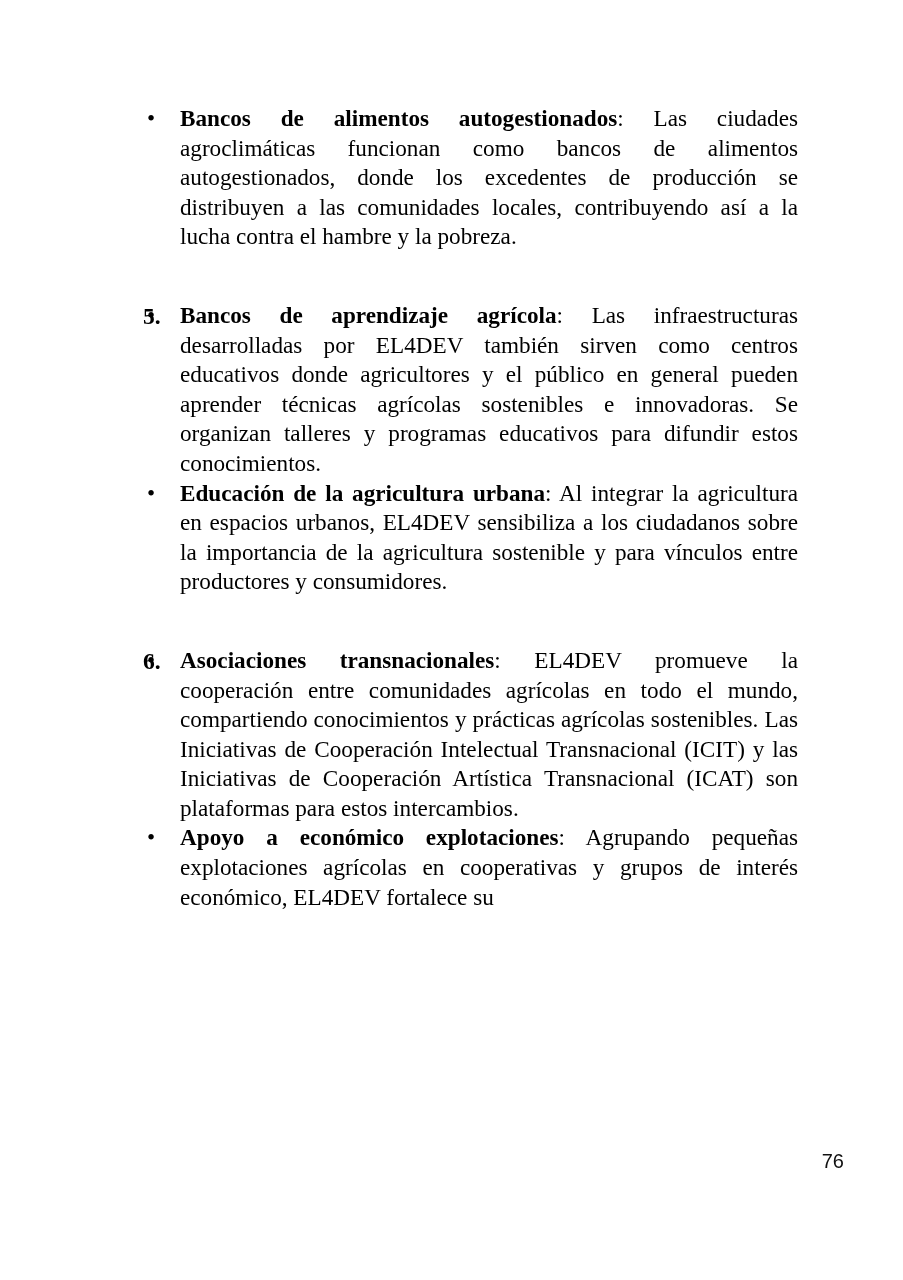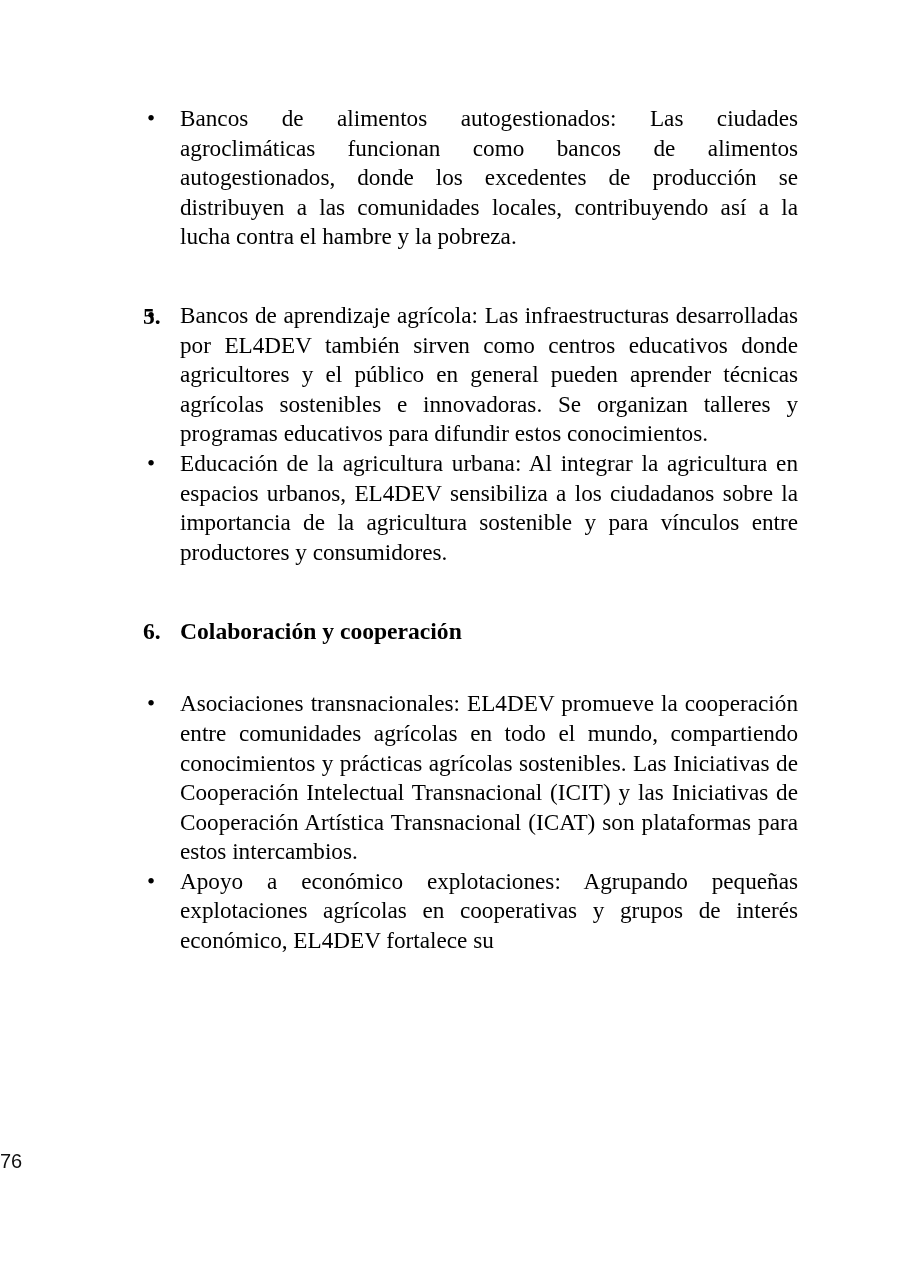--- a/index.html
+++ b/index.html
@@ -51,21 +51,21 @@
     position: absolute;
     left: 4px;
     top: 0;
     width: 18px;
     font-size: 23.2px;
     line-height: 29.6px;
     text-align: left;
   }
 
   .bullet-item .lead {
-    font-weight: normal;
+    font-weight: bold;
   }
 
   .section-heading {
     position: relative;
     padding-left: 37px;
     margin: 0;
     font-size: 23.6px;
     line-height: 30px;
     font-weight: bold;
     text-align: left;
@@ -85,21 +85,21 @@
   .gap-after-heading  { margin-top: 43px; }
   .gap-tight          { margin-top: 0px; }
 
   
 
   .page-number {
     position: absolute;
     left: 0;
     top: 1148px;
     width: 844px;
-    text-align: left;
+    text-align: right;
     font-family: "Liberation Sans", "DejaVu Sans", sans-serif;
     font-size: 20px;
     line-height: 26px;
     color: #111111;
   }
 </style>
 </head>
 <body>
 
 <div class="page">
@@ -116,21 +116,21 @@
 
     <p class="bullet-item gap-after-heading">
       <span class="bullet-marker">•</span><span class="lead">Bancos de aprendizaje agrícola</span><span>: </span><span>Las infraestructuras desarrolladas por EL4DEV también sirven como centros educativos donde agricultores y el público en general pueden aprender técnicas agrícolas sostenibles e innovadoras. Se organizan talleres y programas educativos para difundir estos conocimientos.</span>
     </p>
 
     <p class="bullet-item gap-tight">
       <span class="bullet-marker">•</span><span class="lead">Educación de la agricultura urbana</span><span>: </span><span>Al integrar la agricultura en espacios urbanos, EL4DEV sensibiliza a los ciudadanos sobre la importancia de la agricultura sostenible y para vínculos entre productores y consumidores.</span>
     </p>
 
     <p class="section-heading gap-before-heading">
-      <span class="section-number">6.</span><span>Colaboración y cooperación</span>
+      <span class="section-number">6.</span>
     </p>
 
     <p class="bullet-item gap-after-heading">
       <span class="bullet-marker">•</span><span class="lead">Asociaciones transnacionales</span><span>: </span><span>EL4DEV promueve la cooperación entre comunidades agrícolas en todo el mundo, compartiendo conocimientos y prácticas agrícolas sostenibles. Las Iniciativas de Cooperación Intelectual Transnacional (ICIT) y las Iniciativas de Cooperación Artística Transnacional (ICAT) son plataformas para estos intercambios.</span>
     </p>
 
     <p class="bullet-item gap-tight">
       <span class="bullet-marker">•</span><span class="lead">Apoyo a económico explotaciones</span><span>: </span><span>Agrupando pequeñas explotaciones agrícolas en cooperativas y grupos de interés económico, EL4DEV fortalece su</span>
     </p>
 

